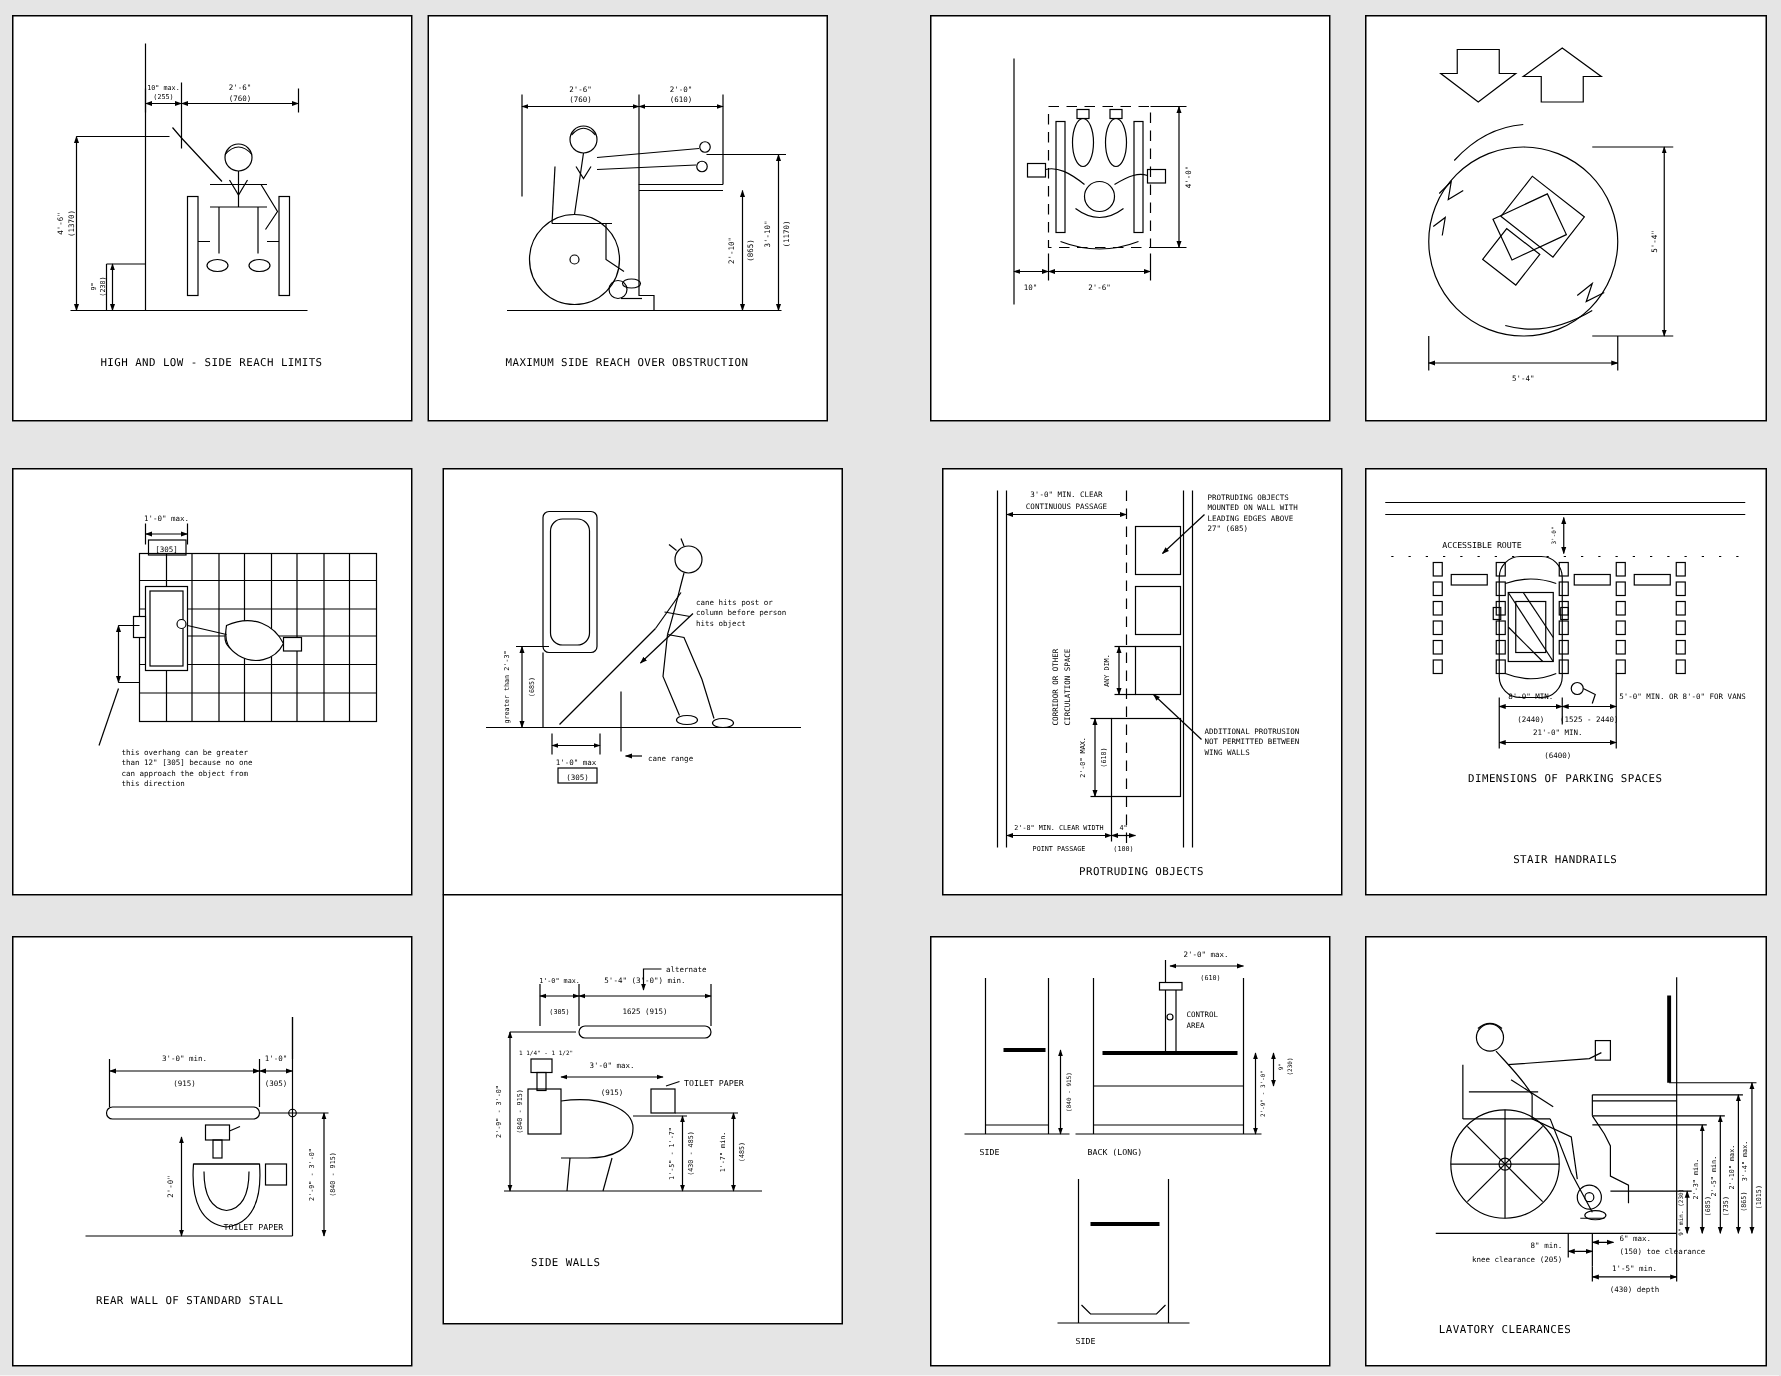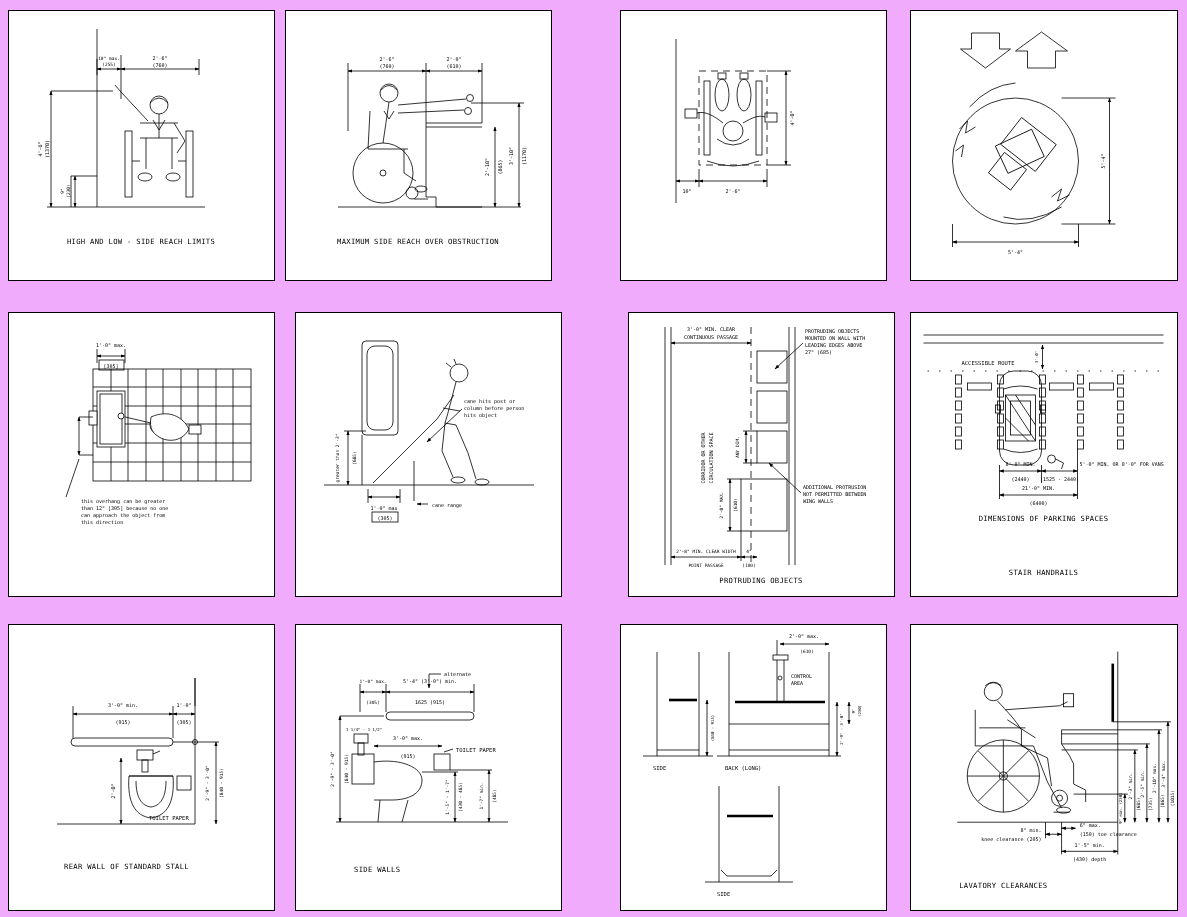--- a/index.html
+++ b/index.html
@@ -1,18 +1,18 @@
 <!DOCTYPE html>
 <html><head>
 <meta charset="utf-8">
 <style>
   *{margin:0;padding:0;box-sizing:border-box}
   html,body{background:#ffffff}
   body{font-family:"DejaVu Sans Mono",monospace}
-  #sheet{position:relative;width:1187px;height:917px;background:#f0abfc;overflow:hidden}
+  #sheet{position:relative;width:1187px;height:917px;background:#e5e5e5;overflow:hidden}
   .panel{position:absolute;border:1px solid #000;background:#fff}
   .panel svg{display:block;width:100%;height:100%}
   .ln{stroke:#000;stroke-width:.8;fill:none}
   .thk{stroke:#000;stroke-width:2.6;fill:none}
   .fw{fill:#fff}
   .dm{marker-start:url(#ar);marker-end:url(#ar)}
   .dme{marker-end:url(#ar)}
   .dsh{stroke-dasharray:7 5}
   .dsh2{stroke-dasharray:1.5 10}
   text{font-family:"DejaVu Sans Mono",monospace;font-size:5.8px;fill:#000;stroke:none}
@@ -463,21 +463,21 @@
       <text class="tc f5" x="109" y="168">(2440)</text>
       <text class="f5" x="168" y="153">5'-0" MIN. OR 8'-0" FOR VANS</text>
       <text class="tc f5" x="148" y="168">(1525 - 2440)</text>
       <text class="tc f5" x="127" y="177">21'-0" MIN.</text>
       <text class="tc f5" x="127" y="192">(6400)</text>
       <text class="tc cap" x="132" y="208">DIMENSIONS OF PARKING SPACES</text>
       <text class="tc cap" x="132" y="262">STAIR HANDRAILS</text>
     </svg>
   </div>
 
-  <div class="panel" style="left:295px;top:624px;width:267px;height:287px">
+  <div class="panel" style="left:295px;top:596px;width:267px;height:287px">
     <svg viewBox="0 0 265 283">
       <g class="ln">
         <rect x="90" y="86" width="88" height="8" rx="4"></rect>
       </g>
       <g class="ln">
         <rect x="58" y="108" width="14" height="9"></rect>
         <rect x="62" y="117" width="6" height="12"></rect>
         <rect x="56" y="128" width="22" height="30"></rect>
         <path d="M78,136 C106,132 126,142 126,154 C126,168 112,174 96,174 L78,174"></path>
         <path d="M84,174 L82,196"></path>

